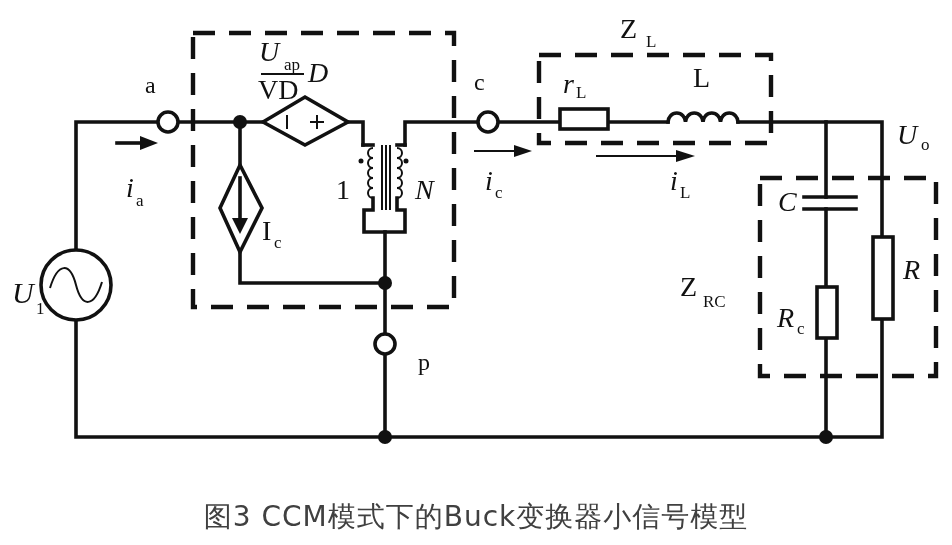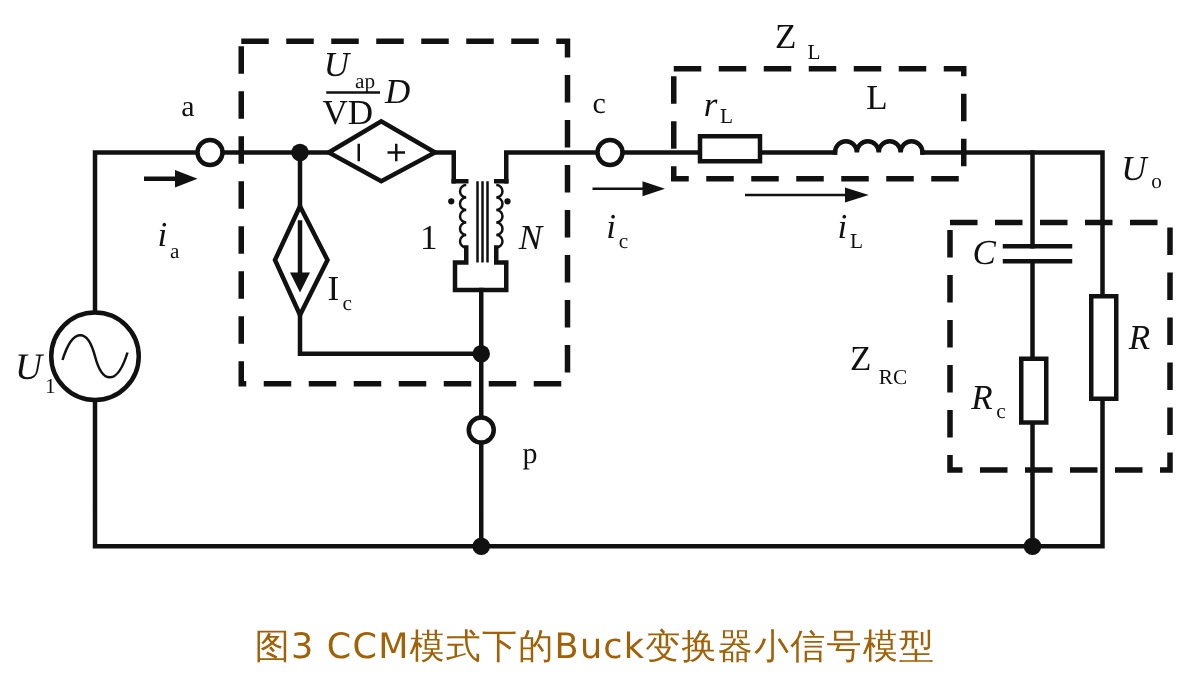--- a/index.html
+++ b/index.html
@@ -6,21 +6,21 @@
   #canvas { position: relative; width: 952px; height: 545px; overflow: hidden; background: #ffffff; }
   svg { position: absolute; left: 0; top: 0; }
   .wire { stroke: #111; stroke-width: 3.6; fill: none; stroke-linecap: square; stroke-linejoin: miter; }
   .box  { stroke: #111; stroke-width: 4.4; fill: none; stroke-dasharray: 22 14; }
   .part { stroke: #111; stroke-width: 3.6; fill: #fff; }
   .thin { stroke: #111; stroke-width: 2; fill: none; }
   .dot  { fill: #111; }
   .lbl  { font-family: "Liberation Serif", serif; fill: #111; }
   .it   { font-style: italic; }
   .caption { position: absolute; left: 0; top: 498px; width: 952px; text-align: center;
-             font-family: "DejaVu Sans", sans-serif; font-size: 28px; color: #a16207; letter-spacing: 1px; }
+             font-family: "DejaVu Sans", sans-serif; font-size: 28px; color: #404040; letter-spacing: 1px; }
 </style>
 </head>
 <body>
 
 <div id="canvas">
 <svg width="952" height="545" viewBox="0 0 952 545">
 
   <rect class="box" x="193" y="33" width="261" height="274"></rect>
   <rect class="box" x="539" y="55" width="232" height="88"></rect>
   <rect class="box" x="760" y="178" width="176" height="198"></rect>

